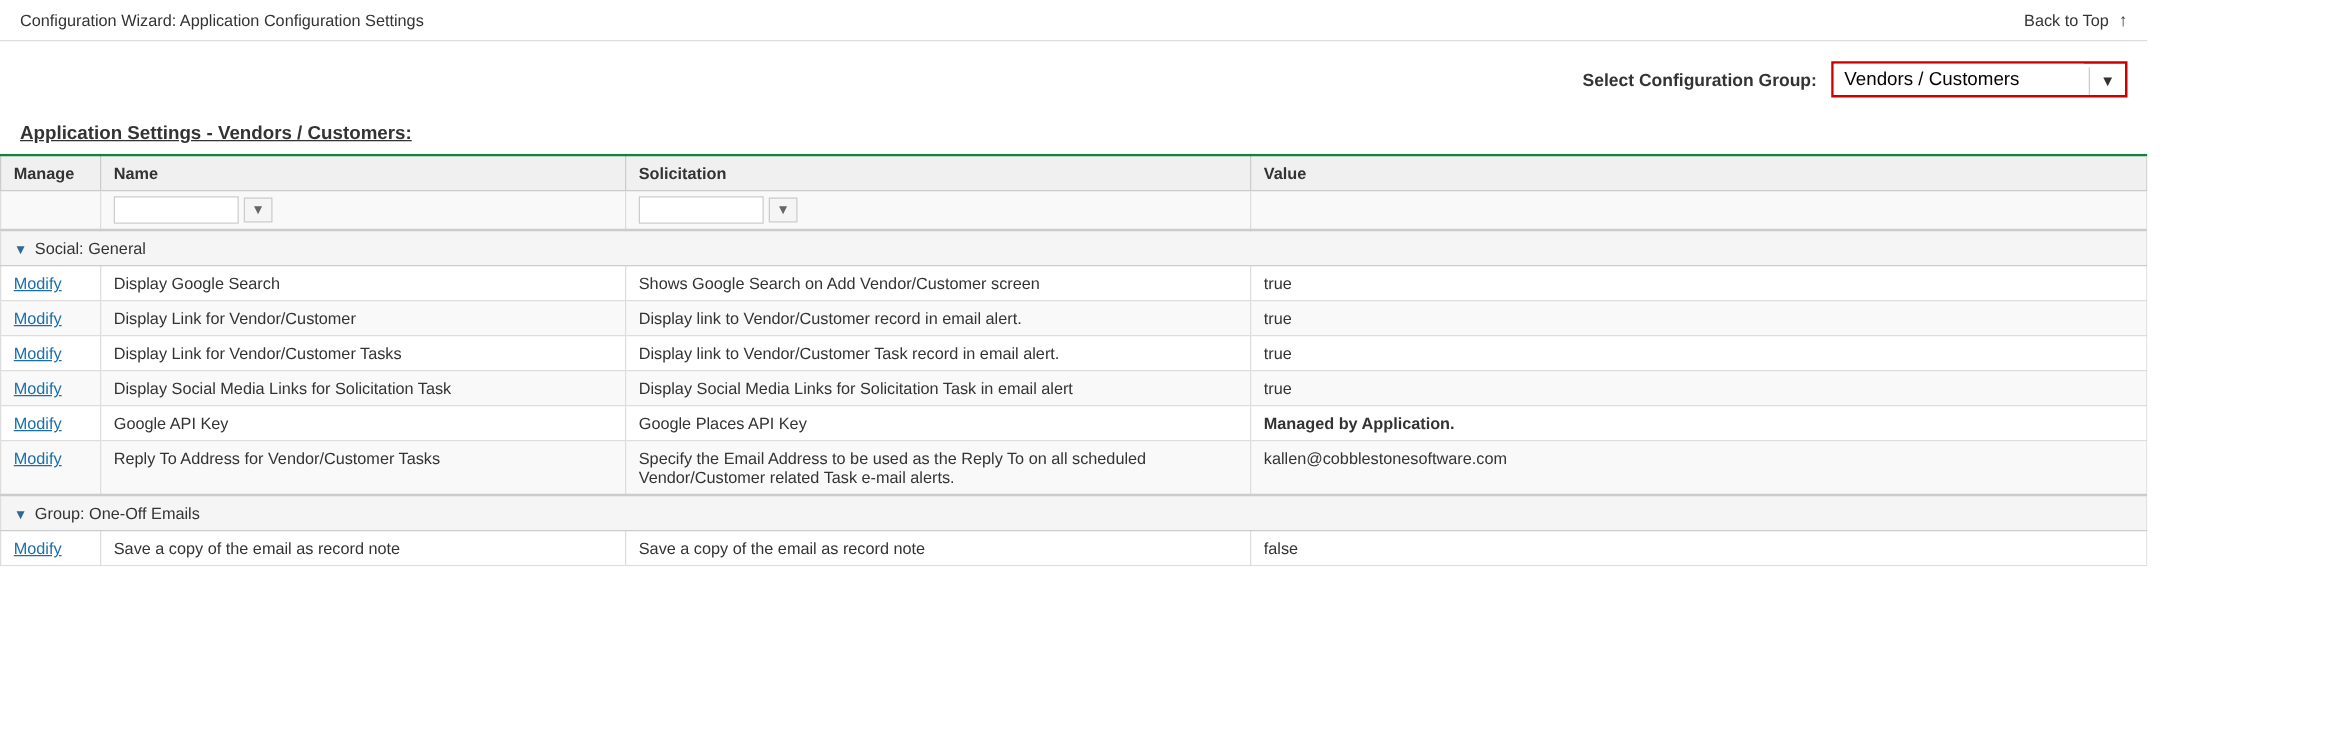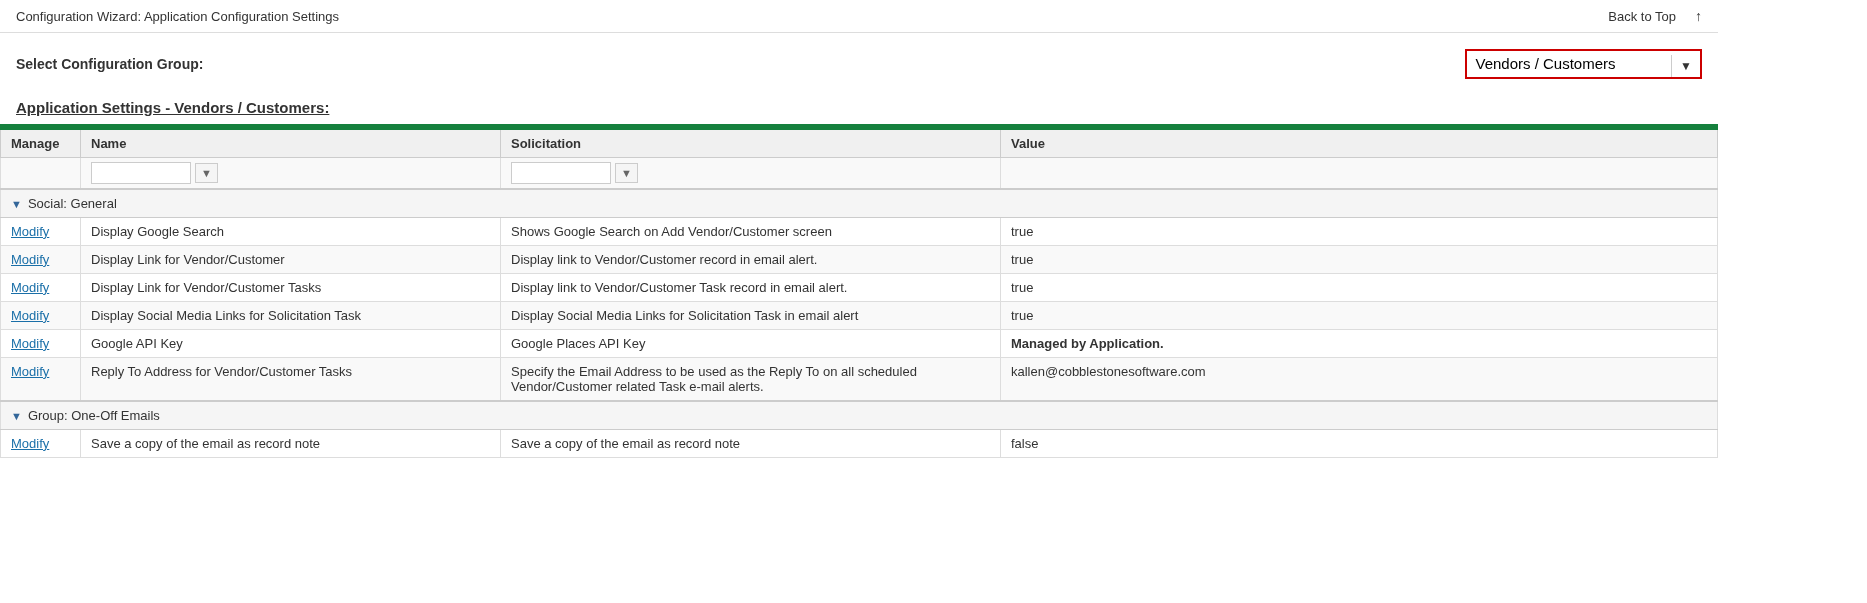--- a/index.html
+++ b/index.html
@@ -22,33 +22,33 @@
     .top-header-title {
       font-size: 13px;
       font-weight: normal;
       color: #333;
     }
     .back-to-top {
       font-size: 13px;
       color: #333;
       display: flex;
       align-items: center;
-      gap: 19px;
+      gap: 8px;
       cursor: pointer;
       text-decoration: none;
       justify-content: space-between;
     }
     .back-to-top-arrow {
       font-size: 14px;
     }
 
     
     .config-group-row {
       display: flex;
-      justify-content: space-between;
+      justify-content: flex-end;
       align-items: center;
       padding: 16px;
       gap: 12px;
     }
     .config-group-label {
       font-size: 14px;
       font-weight: bold;
       color: #333;
     }
     .config-group-select-wrapper {
@@ -82,21 +82,21 @@
       padding: 4px 16px 8px 16px;
       font-size: 15px;
       font-weight: bold;
       text-decoration: underline;
     }
 
     
     .main-table {
       width: 100%;
       border-collapse: collapse;
-      border-top: 6px solid #15803d;
+      border-top: 2px solid #15803d;
     }
     .main-table th {
       background: #f0f0f0;
       border: 1px solid #ccc;
       padding: 6px 10px;
       text-align: left;
       font-weight: bold;
       font-size: 13px;
     }
     .main-table td {

